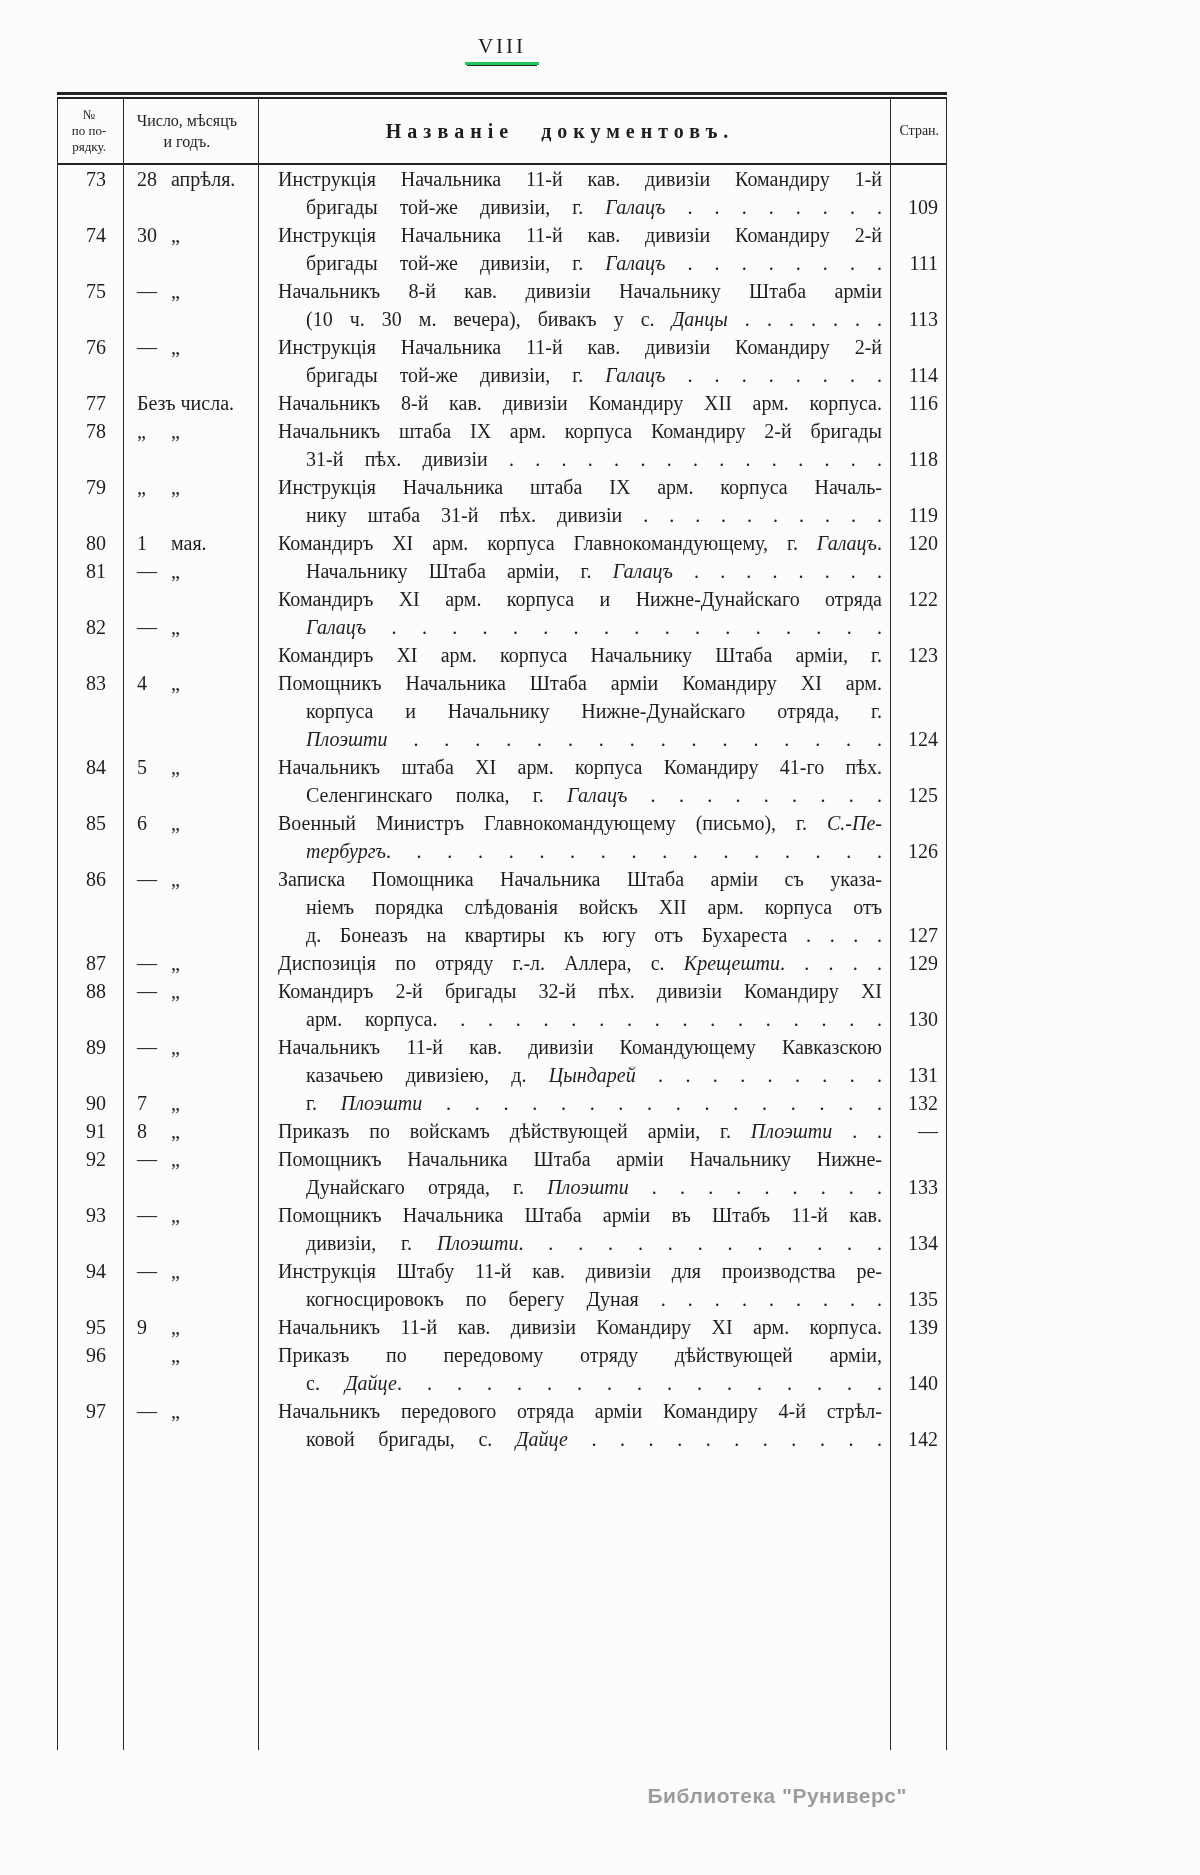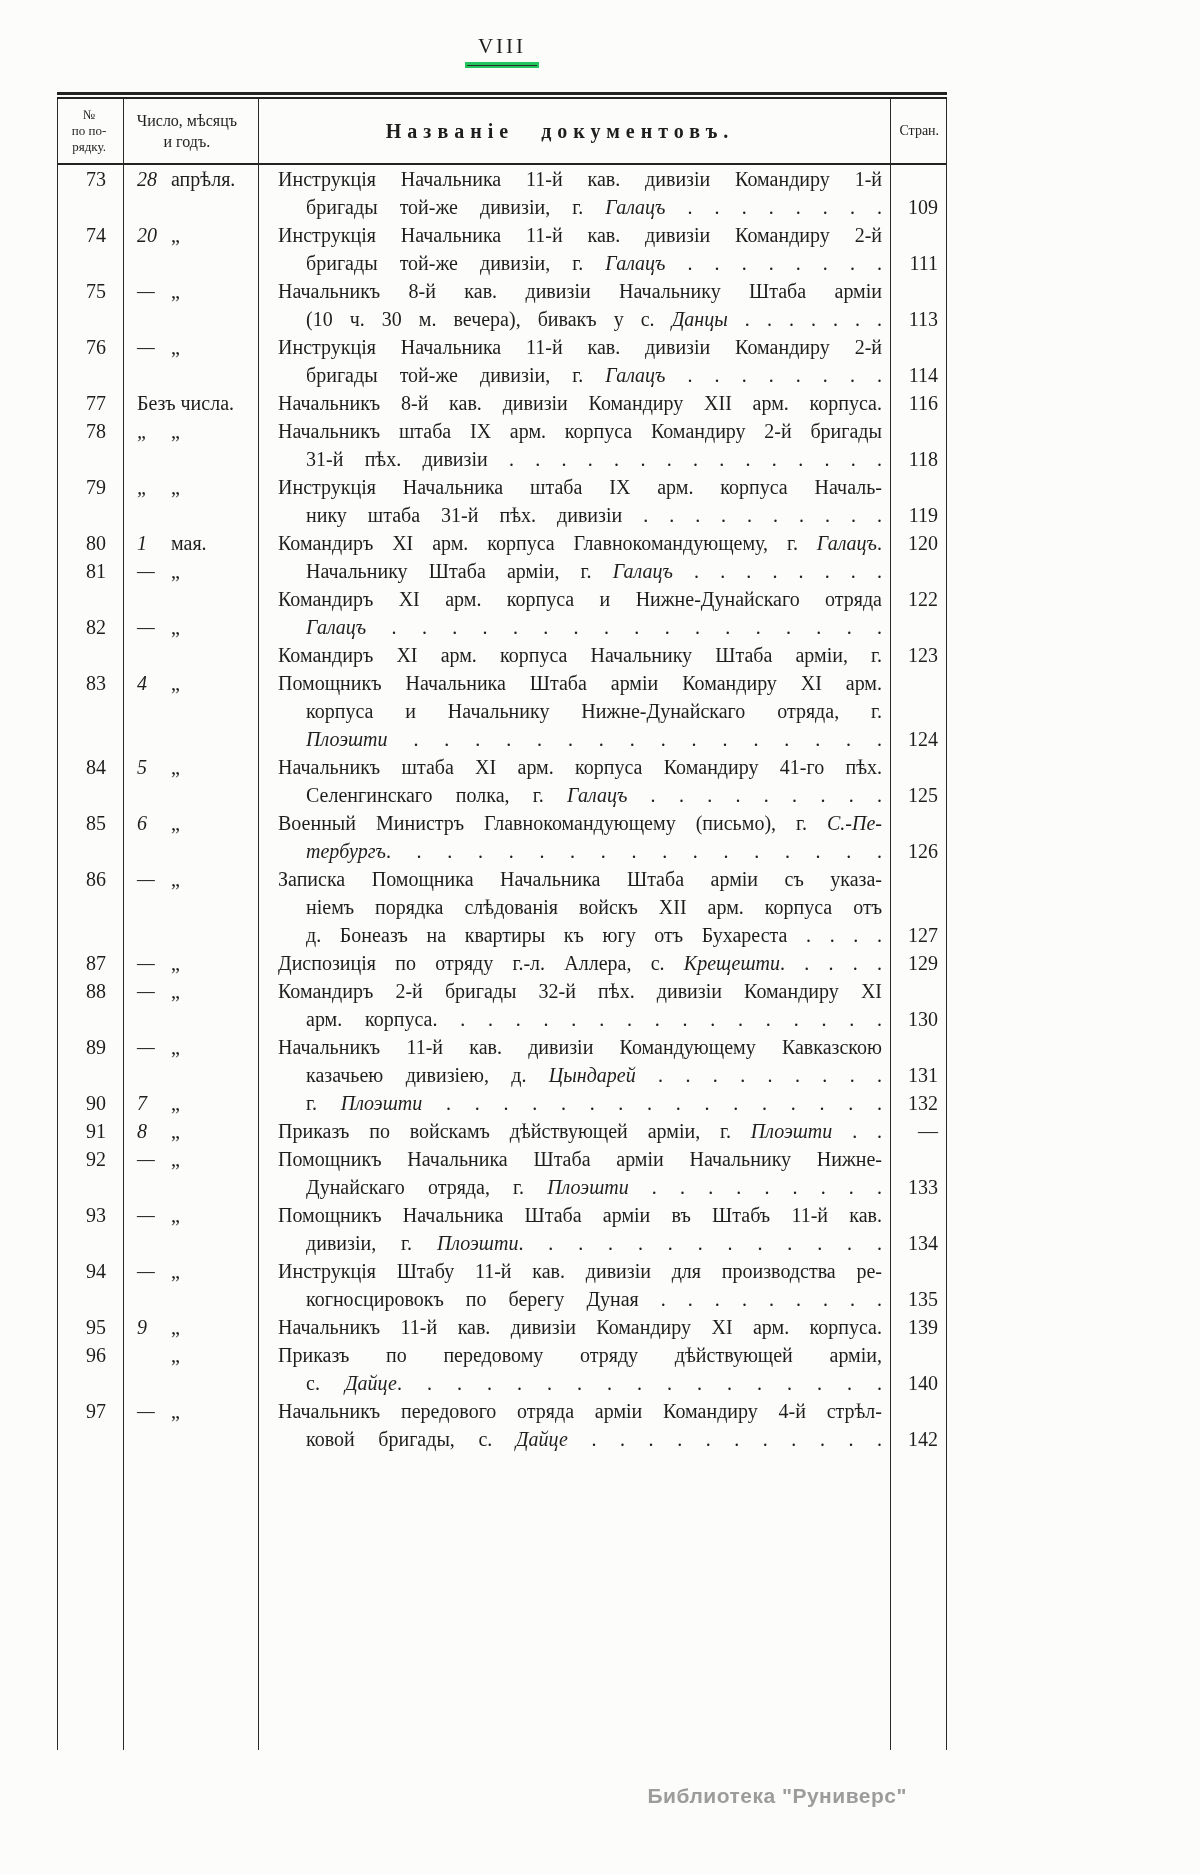--- a/index.html
+++ b/index.html
@@ -9,21 +9,21 @@
     width:1200px; height:1875px;
     background:#fcfcfa;
     font-family:"Liberation Serif","DejaVu Serif",serif;
     color:#1e1e1e;
     overflow:hidden;
   }
   .content { position:absolute; left:57px; top:0; width:890px; }
 
   
   .folio { text-align:center; padding-top:34px; font-size:21px; letter-spacing:3px; height:64px; }
-  .folio-text { display:inline-block; position:relative; padding:0 13px 3px; border-bottom:6px solid #22c55e;text-align:right; }
+  .folio-text { display:inline-block; position:relative; padding:0 13px 3px; border-bottom:3px solid #22c55e;text-align:right; }
   .folio-text::after { content:""; position:absolute; left:2px; right:2px; bottom:-4px; border-bottom:1px solid #2a2a2a; }
 
   
   .doc-table { position:relative; margin-top:28px; }
   .rule-top { height:7px; border-top:3px solid #232323; border-bottom:2px solid #232323; }
   .thead { display:flex; height:66px; border-bottom:2px solid #232323; text-align:center; }
   .th { display:flex; flex-direction:column; justify-content:center; height:100%; }
   .th1 { width:66px;  font-size:13px; line-height:16px; }
   .th2 { width:135px; font-size:16px; line-height:21px; }
   .th3 { width:632px; font-weight:bold; font-size:20px; letter-spacing:6px; word-spacing:16px; }
@@ -31,21 +31,21 @@
 
   .tbody { height:1585px; }
 
   .vline { position:absolute; top:7px; bottom:0; width:1px; background:#2a2a2a; }
   .v0 { left:0; } .v1 { left:66px; } .v2 { left:201px; } .v3 { left:833px; } .v4 { left:889px; }
 
   
   .row { display:flex; align-items:flex-start; font-size:20px; line-height:28px; }
   .c1 { width:66px;  text-align:right; padding-right:17px; }
   .c2 { width:135px; padding-left:14px; white-space:nowrap; }
-  .d1 { display:inline-block; min-width:30px;font-style:italic; }
+  .d1 { display:inline-block; min-width:30px; }
   .d2 { margin-left:4px; }
   .c3 { width:632px; padding-left:20px; padding-right:8px; }
   .c4 { width:57px;  text-align:right; padding-right:9px; align-self:flex-end; }
   .tl { text-align:justify; text-align-last:justify; }
   .tl.cont { padding-left:28px; }
   .c3 i { font-style:italic; }
 
   
   .watermark {
     position:absolute; top:1784px; right:293px;
@@ -89,21 +89,21 @@
             <div class="c1">73</div>
             <div class="c2"><span class="d1">28</span><span class="d2">апрѣля.</span></div>
             <div class="c3">
               <div class="tl">Инструкція Начальника 11-й кав. дивизіи Командиру 1-й</div>
               <div class="tl cont">бригады той-же дивизіи, г. <i>Галацъ</i> . . . . . . . .</div>
             </div>
             <div class="c4">109</div>
           </div>
           <div class="row">
             <div class="c1">74</div>
-            <div class="c2"><span class="d1">20</span><span class="d2">„</span></div>
+            <div class="c2"><span class="d1">30</span><span class="d2">„</span></div>
             <div class="c3">
               <div class="tl">Инструкція Начальника 11-й кав. дивизіи Командиру 2-й</div>
               <div class="tl cont">бригады той-же дивизіи, г. <i>Галацъ</i> . . . . . . . .</div>
             </div>
             <div class="c4">111</div>
           </div>
           <div class="row">
             <div class="c1">75</div>
             <div class="c2"><span class="d1">—</span><span class="d2">„</span></div>
             <div class="c3">

